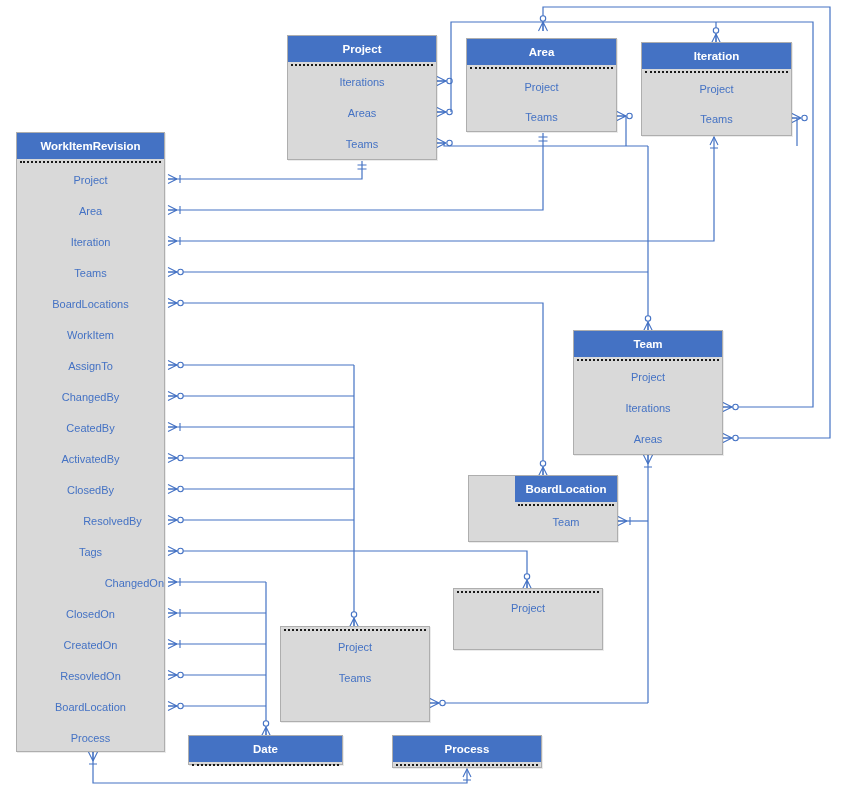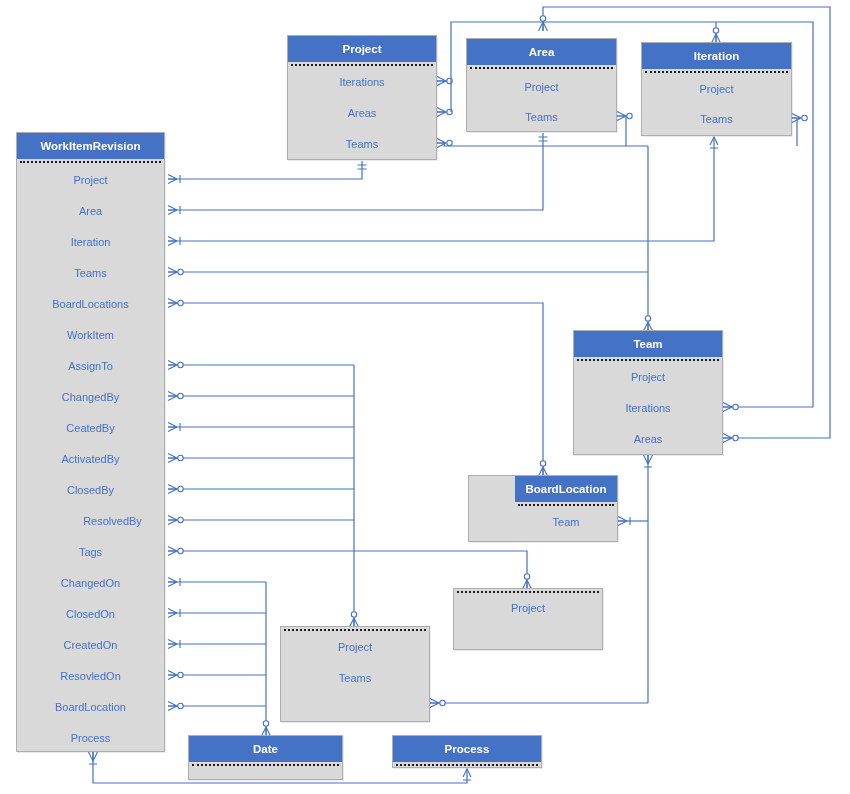--- a/index.html
+++ b/index.html
@@ -134,21 +134,21 @@
           <div class="eprop" style="top: 104px;">Teams</div>
           <div class="eprop" style="top: 135px;">BoardLocations</div>
           <div class="eprop" style="top: 166px;">WorkItem</div>
           <div class="eprop" style="top: 197px;">AssignTo</div>
           <div class="eprop" style="top: 228px;">ChangedBy</div>
           <div class="eprop" style="top: 259px;">CeatedBy</div>
           <div class="eprop" style="top: 290px;">ActivatedBy</div>
           <div class="eprop" style="top: 321px;">ClosedBy</div>
           <div class="eprop" style="top: 352px; padding-left: 44px;">ResolvedBy</div>
           <div class="eprop" style="top: 383px;">Tags</div>
-          <div class="eprop" style="top: 414px;">ChangedOn</div>
+          <div class="eprop" style="top: 414px; text-align: right;">ChangedOn</div>
           <div class="eprop" style="top: 445px;">ClosedOn</div>
           <div class="eprop" style="top: 476px;">CreatedOn</div>
           <div class="eprop" style="top: 507px;">ResovledOn</div>
           <div class="eprop" style="top: 538px;">BoardLocation</div>
           <div class="eprop" style="top: 569px;">Process</div>
         </div>
       </div>
       <div class="entity" style="left: 287px; top: 35px; width: 150px; height: 125px;">
         <div class="eheader">Project</div>
         <div class="ebody" style="height: 97px;">
@@ -196,21 +196,21 @@
           <div class="eprop" style="top: 9px;">Project</div>
         </div>
       </div>
       <div class="entity" style="left: 280px; top: 626px; width: 150px; height: 96px;">
         <div class="ebody" style="height: 68px;">
           <div class="esep"></div>
           <div class="eprop" style="top: 10px;">Project</div>
           <div class="eprop" style="top: 41px;">Teams</div>
         </div>
       </div>
-      <div class="entity" style="left: 188px; top: 735px; width: 155px; height: 45px;">
+      <div class="entity" style="left: 188px; top: 735px; width: 155px; height: 30px;">
         <div class="eheader">Date</div>
         <div class="ebody" style="height: 5px;">
           <div class="esep"></div>
         </div>
       </div>
       <div class="entity" style="left: 392px; top: 735px; width: 150px; height: 33px;">
         <div class="eheader">Process</div>
         <div class="ebody" style="height: 5px;">
           <div class="esep"></div>
         </div>

